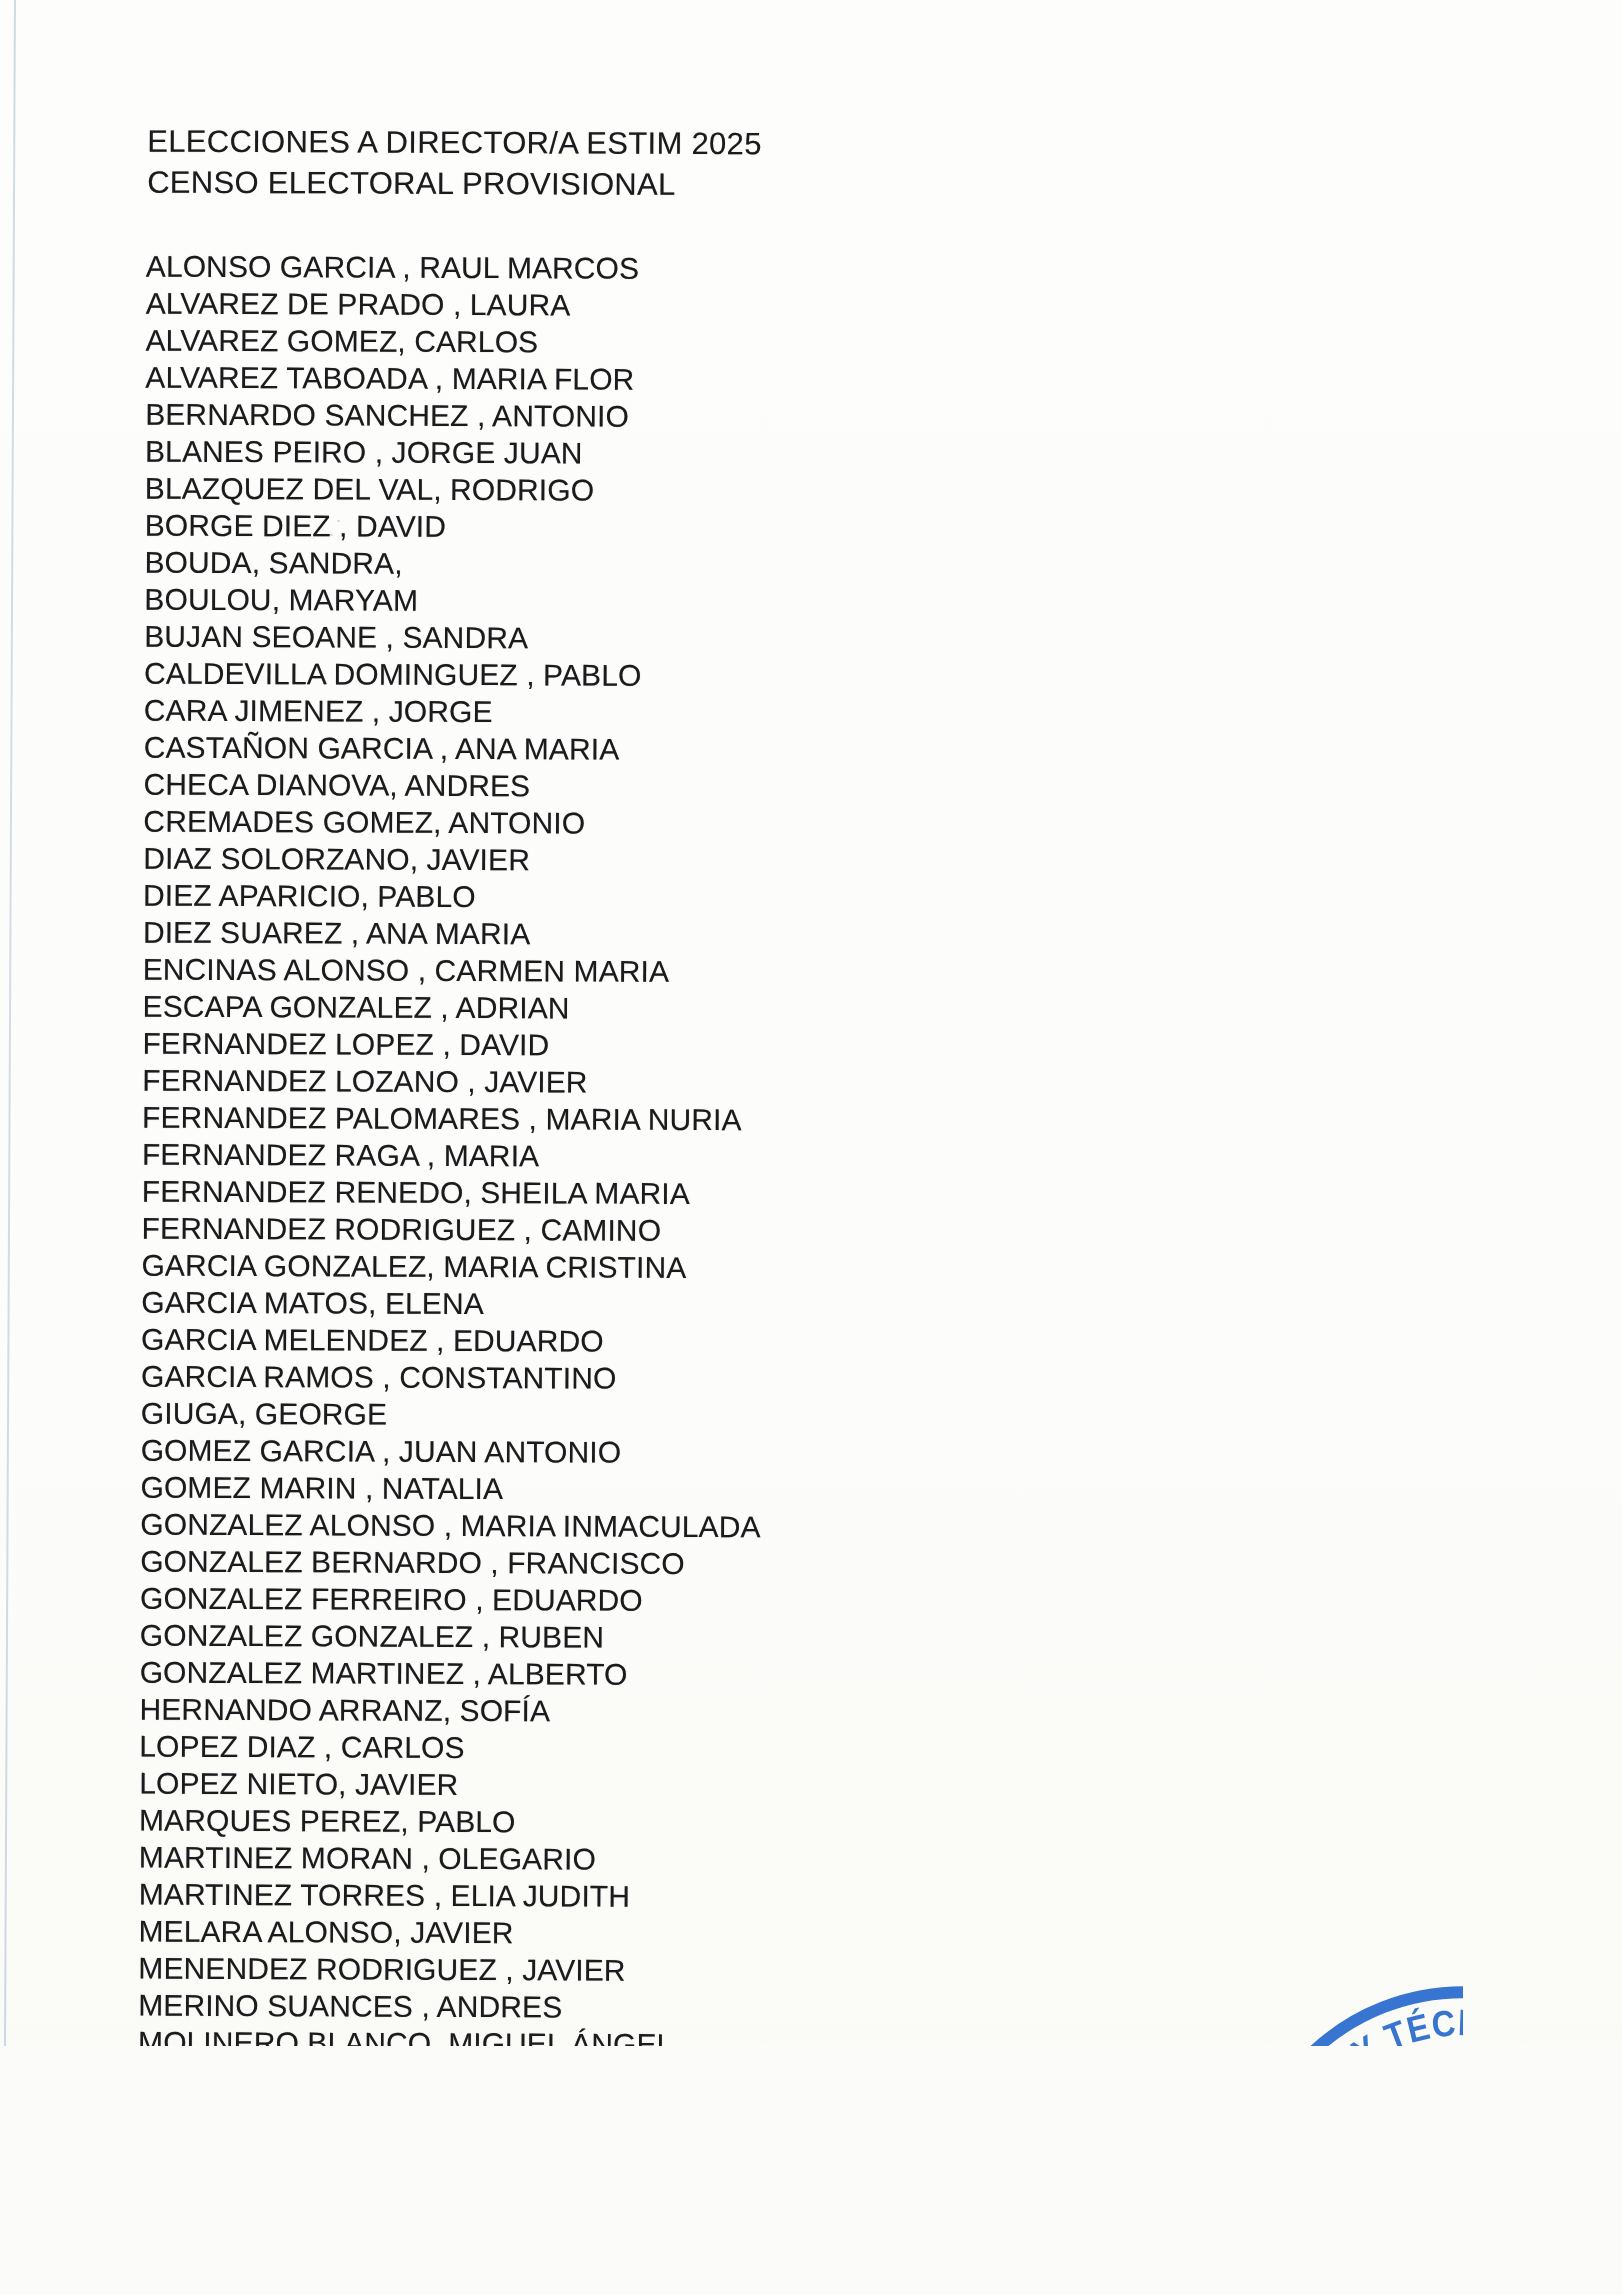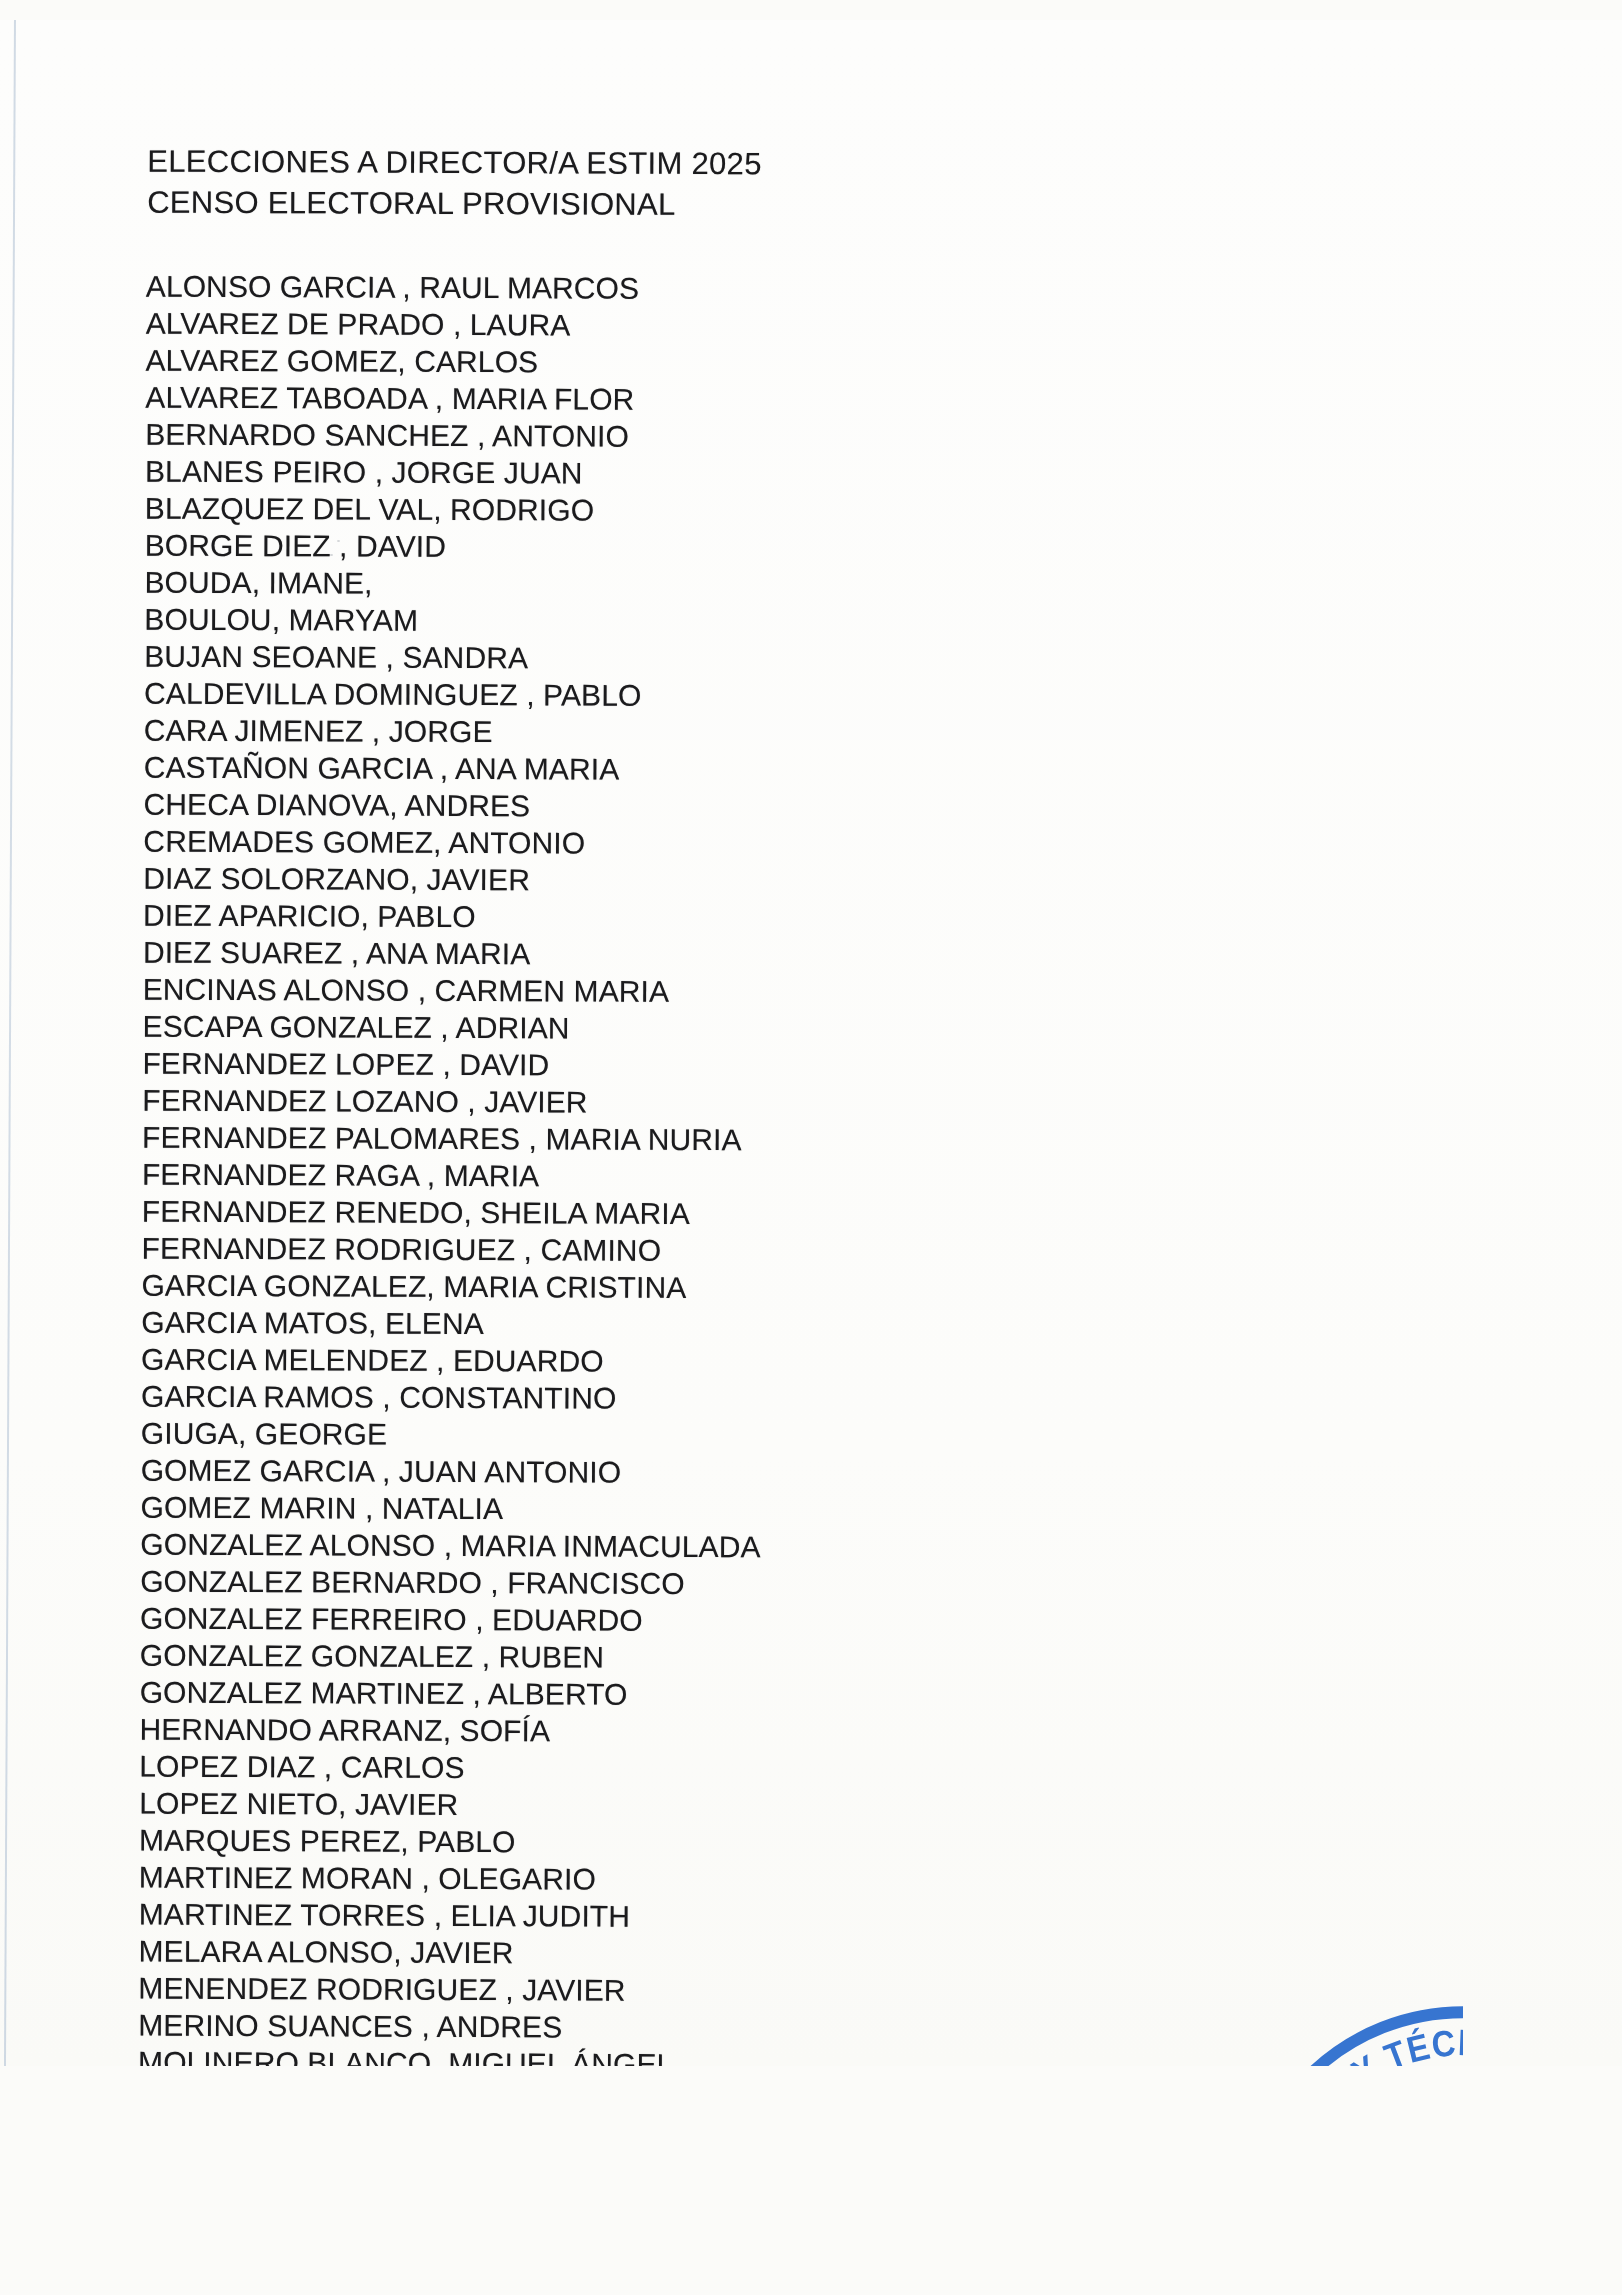--- a/index.html
+++ b/index.html
@@ -7,21 +7,20 @@
     width: 1622px; height: 2295px;
     background: #fbfbf9;
     font-family: "Liberation Sans", "DejaVu Sans", sans-serif;
     overflow: hidden;
   }
   .page {
     position: relative;
     width: 1622px; height: 2046px;
     background: linear-gradient(180deg, #fdfdfc 0%, #fcfcfa 70%, #fafaf7 100%);
     overflow: hidden;
-    margin-top: 20px;
   }
   
   .doc-text {
     position: absolute; left: 0; top: 0;
     width: 1622px; height: 2295px;
     transform: rotate(0.25deg);
     transform-origin: 0 0;
     color: #1b1b1d;
     text-shadow: 0 0 0.8px rgba(25,25,28,0.45);
   }
@@ -97,21 +96,21 @@
         <div class="name-row"><span>ALVAREZ TABOADA , MARIA FLOR</span></div>
 
         <div class="name-row"><span>BERNARDO SANCHEZ , ANTONIO</span></div>
 
         <div class="name-row"><span>BLANES PEIRO , JORGE JUAN</span></div>
 
         <div class="name-row"><span>BLAZQUEZ DEL VAL, RODRIGO</span></div>
 
         <div class="name-row"><span>BORGE DIEZ , DAVID</span></div>
 
-        <div class="name-row"><span>BOUDA, IMANE,</span></div>
+        <div class="name-row"><span>BOUDA, SANDRA,</span></div>
 
         <div class="name-row"><span>BOULOU, MARYAM</span></div>
 
         <div class="name-row"><span>BUJAN SEOANE , SANDRA</span></div>
 
         <div class="name-row"><span>CALDEVILLA DOMINGUEZ , PABLO</span></div>
 
         <div class="name-row"><span>CARA JIMENEZ , JORGE</span></div>
 
         <div class="name-row"><span>CASTAÑON GARCIA , ANA MARIA</span></div>

